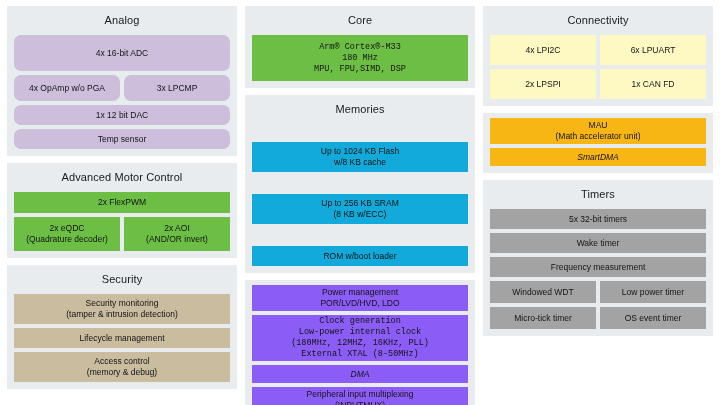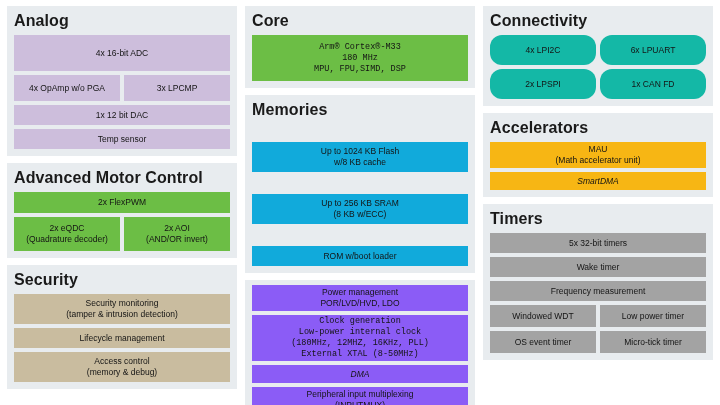--- a/index.html
+++ b/index.html
@@ -33,23 +33,23 @@
   }
   .panel {
     background: #e8ecef;
     box-sizing: border-box;
     padding: 5px 7px 7px 7px;
     display: flex;
     flex-direction: column;
     gap: 4px;
   }
   .panel-title {
-    text-align: left;
-    font-weight: bold;
-    font-size: 16px;
+    text-align: center;
+    font-weight: normal;
+    font-size: 11px;
     line-height: 15px;
     color: #1a1a1a;
     padding: 2px 0 3px 0;
     letter-spacing: 0.1px;
   }
   .blocks {
     display: flex;
     flex-direction: column;
     gap: 4px;
   }
@@ -69,26 +69,26 @@
     justify-content: center;
     text-align: center;
     font-size: 8.5px;
     line-height: 11px;
     color: #141414;
     padding: 4px 3px;
     white-space: pre-line;
     border-radius: 0;
   }
   
-  .c-purple  { background: #cdbedc; }
+  .c-purple  { background: #cdbedc; border-radius: 7px; }
   .c-green   { background: #6cbe45; }
   .c-tan     { background: #c9bc9f; }
   .c-blue    { background: #11aadb; margin-top: 18px; }
   .c-orange  { background: #8b5cf6; }
-  .c-ltblue  { background: #14b8a6; border-radius: 12px; }
+  .c-ltblue  { background: #fef9c3; }
   .c-amber   { background: #f7b614; }
   .c-gray    { background: #a3a3a3; }
 
   
   .h-36 { height: 36px; }
   .h-30 { height: 30px; }
   .h-26 { height: 26px; }
   .h-24 { height: 20px; }
   .h-22 { height: 22px; }
   .h-20 { height: 20px; }
@@ -191,40 +191,39 @@
           <div class="block c-ltblue h-30">6x LPUART</div>
         </div>
         <div class="row">
           <div class="block c-ltblue h-30">2x LPSPI</div>
           <div class="block c-ltblue h-30">1x CAN FD</div>
         </div>
       </div>
     </div>
 
     <div class="panel">
-      <div class="panel-title">Accelerators</div>
       <div class="blocks">
         <div class="block c-amber h-26">MAU
 (Math accelerator unit)</div>
         <div class="block c-amber h-18">SmartDMA</div>
       </div>
     </div>
 
     <div class="panel">
       <div class="panel-title">Timers</div>
       <div class="blocks">
         <div class="block c-gray h-20">5x 32-bit timers</div>
         <div class="block c-gray h-20">Wake timer</div>
         <div class="block c-gray h-20">Frequency measurement</div>
         <div class="row">
           <div class="block c-gray h-22">Windowed WDT</div>
           <div class="block c-gray h-22">Low power timer</div>
         </div>
         <div class="row">
+          <div class="block c-gray h-22">Micro-tick timer</div>
           <div class="block c-gray h-22">OS event timer</div>
-          <div class="block c-gray h-22">Micro-tick timer</div>
         </div>
       </div>
     </div>
 
   </div>
 
 </div>
 
 </body></html>

